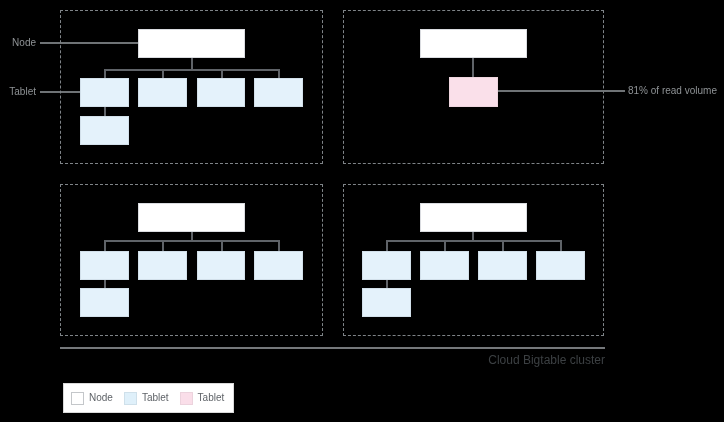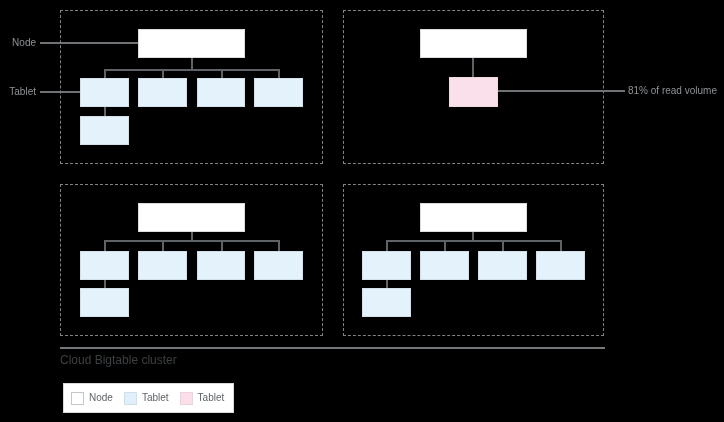--- a/index.html
+++ b/index.html
@@ -59,21 +59,21 @@
   .cluster-line {
     position: absolute;
     left: 60px; top: 347px;
     width: 545px; height: 2px;
     background: #75787b;
   }
   .cluster-caption {
     position: absolute;
     left: 60px; top: 353px;
     width: 545px;
-    text-align: left;
+    text-align: right;
     color: #3c4043;
     font-size: 12px;
     line-height: 14px;
   }
 
   
   .legend {
     position: absolute;
     left: 63px; top: 383px;
     width: 171px; height: 30px;

